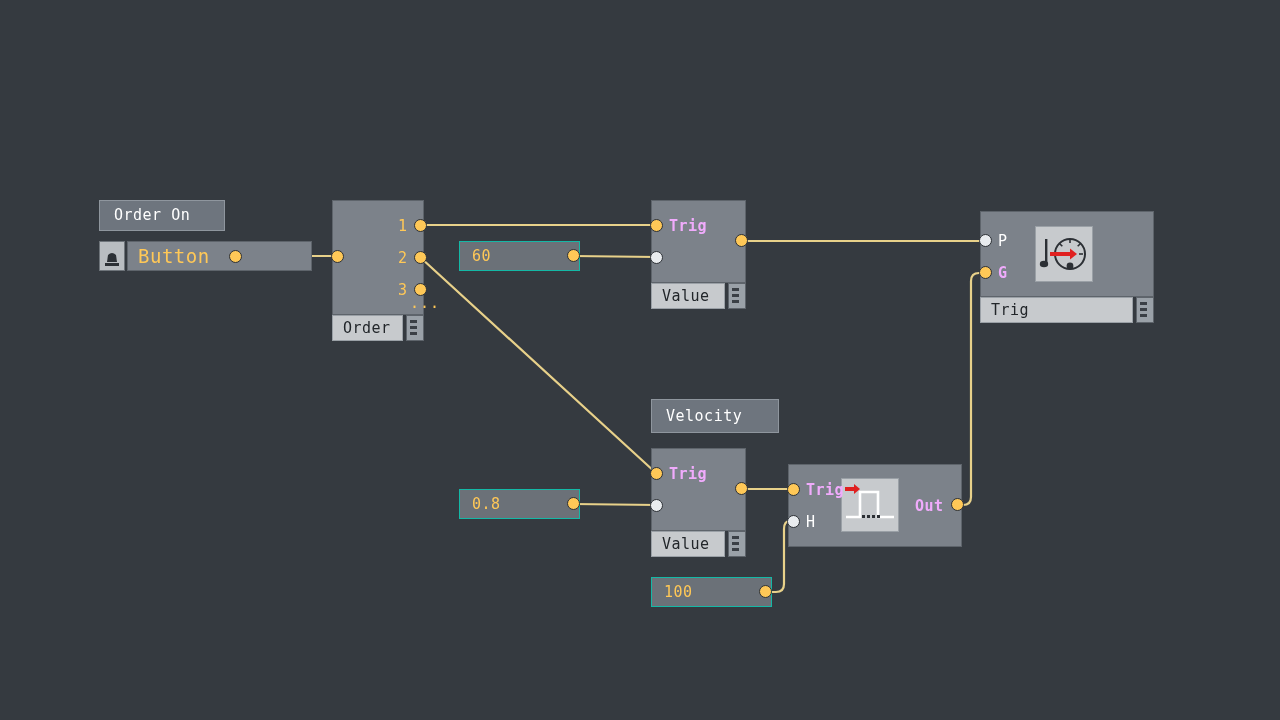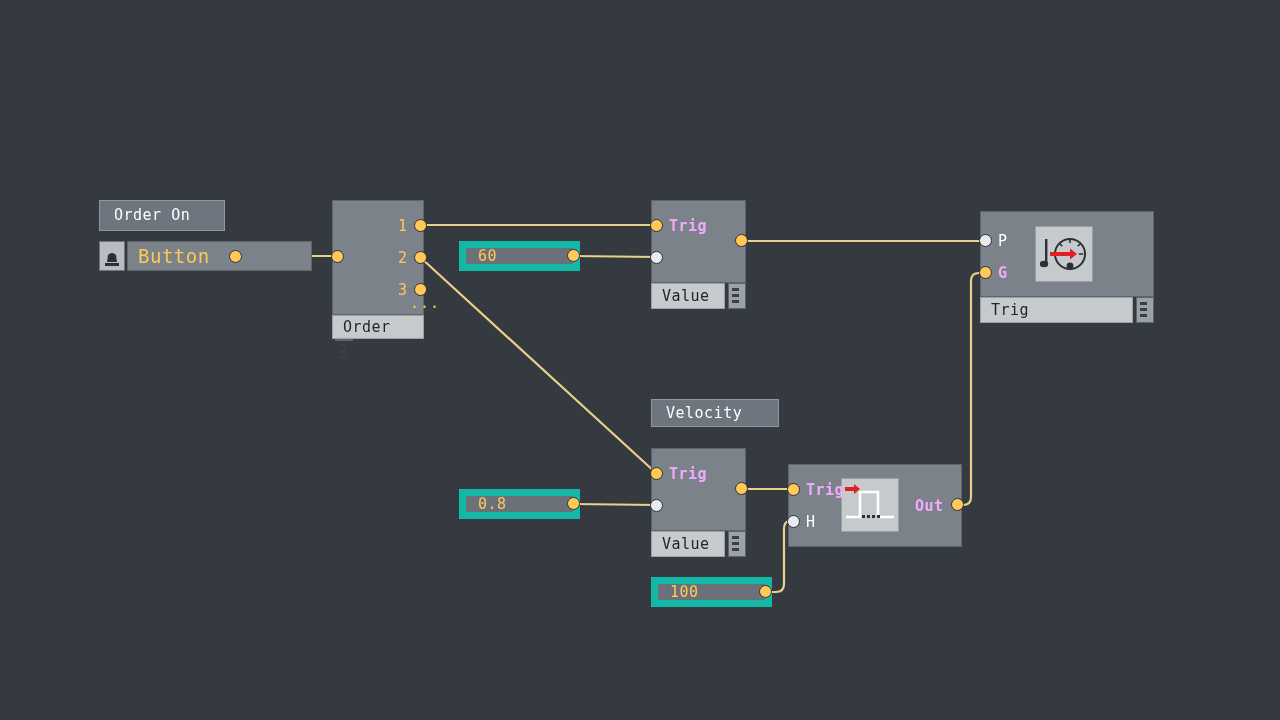--- a/index.html
+++ b/index.html
@@ -24,21 +24,21 @@
     display:flex;align-items:center;
     padding-left:14px;
     box-sizing:border-box;
     letter-spacing:.5px;
   }
 
   
   .valuebox{
     position:absolute;
     background:#6b7178;
-    border:7px solid #14b8a6;
+    border:1px solid #14b8a6;
     color:#ffc857;
     font-size:15px;
     display:flex;align-items:center;
     padding-left:12px;
     box-sizing:border-box;
     letter-spacing:.5px;
   }
 
   
   .node{position:absolute;}
@@ -157,21 +157,21 @@
 
       <path d="M955,505 L963,505 Q971,505 971,497 L971,281 Q971,273 979,273 L985,273"></path>
     </g>
   </svg>
 
   <div class="comment" style="left:99px;top:200px;width:126px;height:31px;">
     <span>Order On</span>
   </div>
 
 
-  <div class="comment" style="left:651px;top:399px;width:128px;height:28px;">
+  <div class="comment" style="left:651px;top:399px;width:128px;height:34px;">
     <span>Velocity</span>
   </div>
 
   <div class="node" style="left:99px;top:241px;">
     <div class="btnicon" style="left:0;top:0;width:26px;height:30px;">
       <svg width="24" height="28" viewBox="0 0 24 28">
         <path d="M5 21 h14 v3 h-14 z" fill="#2c3035"></path>
         <path d="M8 13 q4 -4 8 0 l1 7 h-10 z" fill="#2c3035"></path>
       </svg>
     </div>
@@ -190,21 +190,21 @@
     <div class="port yellow" style="left:82px;top:19px;"></div>
 
     <div class="numlabel" style="left:66px;top:51px;">2</div>
     <div class="port yellow" style="left:82px;top:51px;"></div>
 
     <div class="numlabel" style="left:66px;top:83px;">3</div>
     <div class="port yellow" style="left:82px;top:83px;"></div>
 
     <div class="dots" style="left:78px;top:100px;">...</div>
 
-    <div class="node-foot" style="top:115px;width:92px;flex-direction:column;">
+    <div class="node-foot" style="top:115px;width:92px;">
       <div class="node-name">Order</div>
       <div class="grip">
           <i></i>
           <i></i>
           <i></i>
         </div>
     </div>
   </div>
 
   <div class="valuebox" style="left:459px;top:241px;width:121px;height:30px;">

